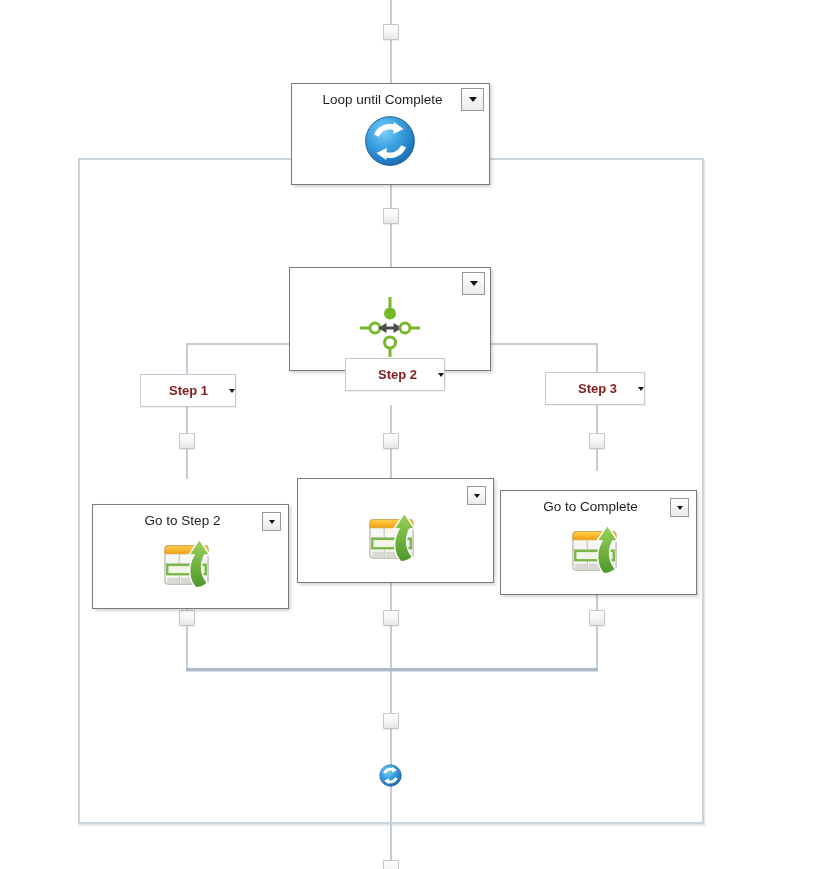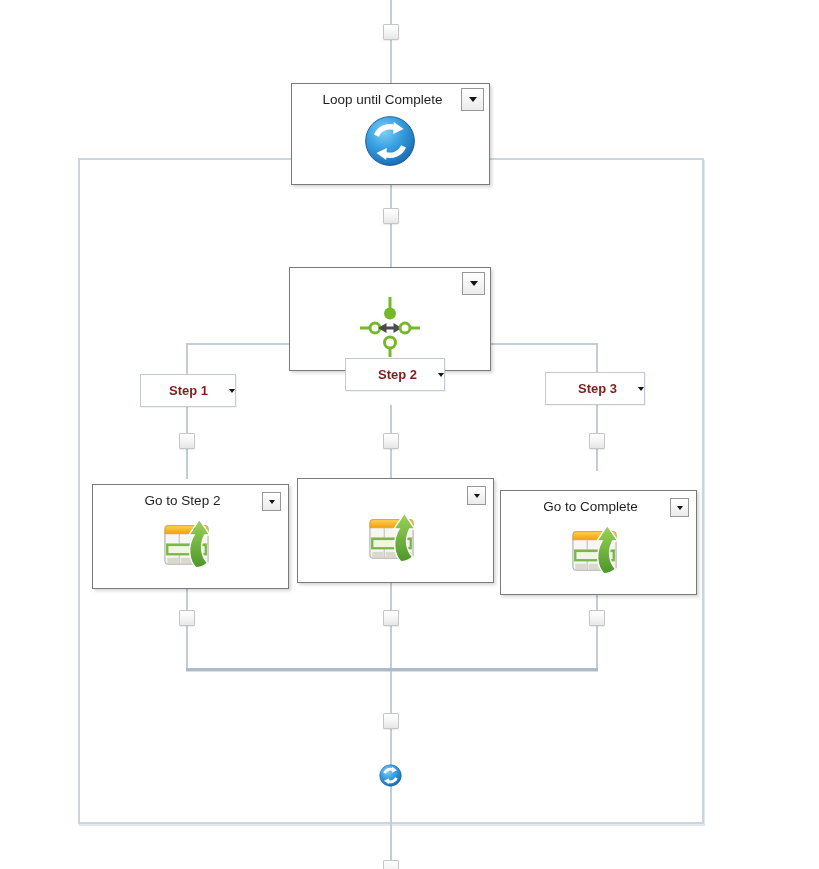--- a/index.html
+++ b/index.html
@@ -146,21 +146,21 @@
   </div>
   <div class="case" style="left:345px;top:358px;width:98px">
     <span>Step 2</span>
     <span class="tri tri-sm"></span>
   </div>
   <div class="case" style="left:545px;top:372px;width:98px">
     <span>Step 3</span>
     <span class="tri tri-sm"></span>
   </div>
 
-  <div class="node" style="left:92px;top:484px;width:195px;height:103px">
+  <div class="node" style="left:92px;top:504px;width:195px;height:103px">
     <span class="title">Go to Step 2</span>
     <div class="dd dd-small">
       <span class="tri tri-sm"></span>
     </div>
     <svg class="icon" style="left:69px;top:30px" width="56" height="54" viewBox="0 0 48 46">
       <rect x="2.5" y="9" width="37" height="33" rx="3" fill="#f6f6f2" stroke="#b3b3ab"></rect>
       <path d="M2.5 16 v-4 a3 3 0 0 1 3 -3 h31 a3 3 0 0 1 3 3 v4 z" fill="url(#orangeGrad)" stroke="#d79a1e" stroke-width="0.5"></path>
       <line x1="14.8" y1="16" x2="14.8" y2="42" stroke="#c6c6be"></line>
       <line x1="27.2" y1="16" x2="27.2" y2="42" stroke="#c6c6be"></line>
       <line x1="2.5" y1="24.5" x2="39.5" y2="24.5" stroke="#c6c6be"></line>

